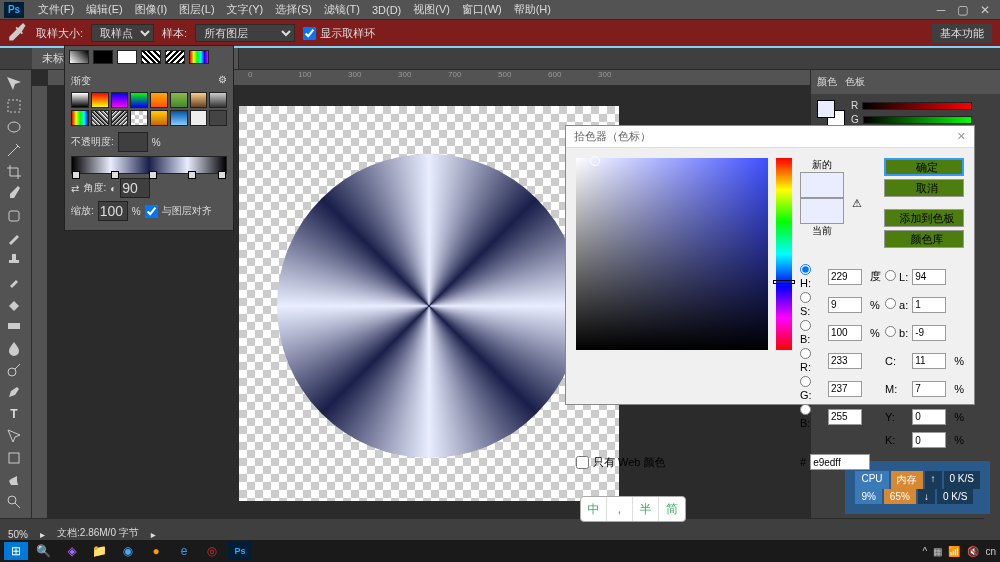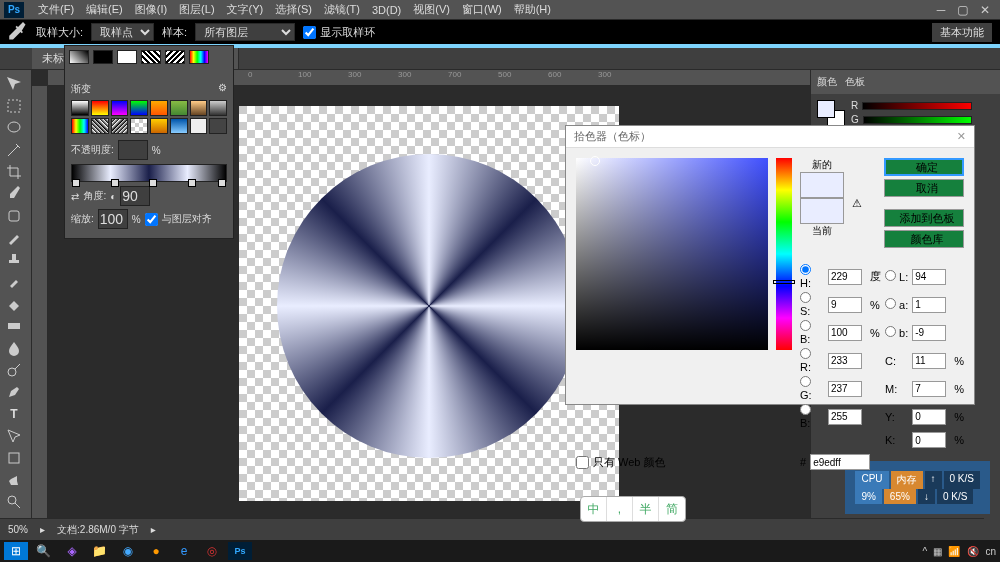--- a/index.html
+++ b/index.html
@@ -6,21 +6,21 @@
 body { width: 1000px; height: 562px; background: #535353; overflow: hidden; position: relative; font-size: 11px; color: #ddd; }
 
 
 .menubar { height: 20px; background: #535353; display: flex; align-items: center; padding: 0 4px; border-bottom: 1px solid #2a2a2a; }
 .ps-logo { width: 20px; height: 16px; background: #001e36; color: #31a8ff; display: flex; align-items: center; justify-content: center; font-weight: bold; font-size: 10px; margin-right: 8px; }
 .menu-item { padding: 0 6px; cursor: pointer; font-size: 11px; }
 .window-controls { margin-left: auto; display: flex; gap: 8px; padding-right: 4px; }
 .win-ctrl { width: 14px; height: 14px; color: #ccc; cursor: pointer; font-size: 12px; text-align: center; }
 
 
-.optbar { height: 28px; background: #000000; display: flex; align-items: center; padding: 0 8px; gap: 8px; border-bottom: 4px solid #7dd3fc; }
+.optbar { height: 28px; background: #7f1d1d; display: flex; align-items: center; padding: 0 8px; gap: 8px; border-bottom: 2px solid #7dd3fc; }
 .opt-tool-icon { width: 20px; height: 20px; }
 .opt-label { font-size: 11px; }
 .opt-select { background: #3f3f3f; border: 1px solid #2a2a2a; color: #ddd; font-size: 11px; padding: 1px 4px; }
 .opt-check { display: flex; align-items: center; gap: 4px; }
 .right-badge { margin-left: auto; background: #3f3f3f; padding: 2px 8px; font-size: 11px; }
 
 
 .tabbar { height: 22px; background: #3f3f3f; display: flex; align-items: center; padding-left: 32px; border-bottom: 1px solid #2a2a2a; }
 .doc-tab { background: #535353; padding: 3px 10px; font-size: 11px; border-right: 1px solid #2a2a2a; }
 
@@ -37,21 +37,21 @@
 .ruler-h { position: absolute; top: 0; left: 16px; right: 0; height: 16px; background: #535353; border-bottom: 1px solid #2a2a2a; }
 .ruler-v { position: absolute; top: 16px; left: 0; bottom: 0; width: 16px; background: #535353; border-right: 1px solid #2a2a2a; }
 .canvas-wrap { position: absolute; top: 16px; left: 16px; right: 0; bottom: 0; display: flex; align-items: flex-start; justify-content: center; padding-top: 20px; }
 .artboard { width: 380px; height: 395px; background: repeating-conic-gradient(#fff 0% 25%, #ccc 0% 50%) 0 0 / 16px 16px; position: relative; }
 .circle { position: absolute; top: 48px; left: 38px; width: 304px; height: 304px; border-radius: 50%; background: conic-gradient(from 0deg, #e9edff, #1a1f4a, #e9edff, #1a1f4a, #e9edff, #1a1f4a, #e9edff, #1a1f4a, #e9edff); }
 
 
 .gradpanel { position: absolute; top: 45px; left: 64px; width: 170px; background: #535353; border: 1px solid #222; font-size: 10px; z-index: 5; }
 .gradhead { display: flex; padding: 4px; gap: 4px; align-items: center; }
 .gradhead-sw { width: 20px; height: 14px; border: 1px solid #222; }
-.gradbody { padding: 6px; margin-top: 8px; }
+.gradbody { padding: 6px; }
 .gradtitle { font-size: 10px; margin-bottom: 4px; display: flex; justify-content: space-between; }
 .grad-presets { display: grid; grid-template-columns: repeat(8, 1fr); gap: 2px; height: 34px; margin-bottom: 6px; }
 .grad-preset { border: 1px solid #222; }
 .grad-row { display: flex; align-items: center; gap: 4px; margin: 3px 0; font-size: 10px; }
 .grad-input { width: 30px; background: #3f3f3f; border: 1px solid #222; color: #ddd; font-size: 14px; padding: 1px; }
 .grad-bar { height: 18px; background: linear-gradient(90deg, #000, #e9edff, #1a1f4a, #e9edff, #000); border: 1px solid #222; margin: 4px 0; position: relative; }
 .grad-stop { position: absolute; width: 8px; height: 8px; background: #ddd; border: 1px solid #000; bottom: -6px; }
 
 
 .right-panels { width: 190px; background: #3f3f3f; border-left: 1px solid #2a2a2a; display: flex; flex-direction: column; }
@@ -74,31 +74,31 @@
 .cp-field { width: 192px; height: 192px; background: linear-gradient(to top, #000, transparent), linear-gradient(to right, #fff, #4050ff); position: relative; }
 .cp-field-cursor { position: absolute; width: 10px; height: 10px; border: 1px solid #fff; border-radius: 50%; top: -2px; left: 14px; }
 .cp-hue { width: 16px; height: 192px; background: linear-gradient(to bottom, #f00, #ff0, #0f0, #0ff, #00f, #f0f, #f00); position: relative; }
 .cp-hue-cursor { position: absolute; left: -3px; width: 22px; height: 4px; border: 1px solid #000; top: 122px; background: transparent; }
 .cp-right { flex: 1; }
 .cp-preview-row { display: flex; gap: 8px; margin-bottom: 16px; align-items: flex-start; }
 .cp-preview { width: 44px; }
 .cp-preview-label { font-size: 10px; text-align: center; }
 .cp-preview-sw { width: 44px; height: 26px; border: 1px solid #999; }
 .cp-btns { display: flex; flex-direction: column; gap: 3px; margin-left: auto; }
-.cp-btn { width: 80px; height: 18px; background: #15803d; border: 1px solid #999; font-size: 11px; cursor: pointer; padding-left: 6px; }
+.cp-btn { width: 80px; height: 18px; background: #4d7c0f; border: 1px solid #999; font-size: 11px; cursor: pointer; padding-left: 6px; }
 .cp-btn.primary { border: 2px solid #3399ff; }
 .cp-fields { display: grid; grid-template-columns: auto 38px auto auto 38px auto; gap: 3px 4px; font-size: 11px; align-items: center; margin-top: 4px; }
 .cp-radio { width: 11px; height: 11px; }
 .cp-num { width: 34px; height: 16px; border: 1px solid #999; font-size: 10px; padding: 0 2px; background: #fff; }
 .cp-hex-row { margin-top: 6px; display: flex; align-items: center; gap: 4px; }
 .cp-hex { width: 60px; height: 16px; border: 1px solid #999; font-size: 10px; padding: 0 2px; background: #fff; }
 .cp-webonly { position: absolute; bottom: 10px; left: 10px; display: flex; align-items: center; gap: 4px; font-size: 11px; }
 
 
-.statusbar { position: absolute; bottom: 0; left: 0; right: 16px; height: 22px; background: #3f3f3f; display: flex; align-items: center; padding: 0 8px; font-size: 10px; gap: 12px; border-top: 1px solid #2a2a2a; }
+.statusbar { position: absolute; bottom: 0; left: 0; right: 16px; height: 22px; background: #3f3f3f; display: flex; align-items: flex-end; padding: 0 8px; font-size: 10px; gap: 12px; border-top: 1px solid #2a2a2a; }
 
 
 .ime { position: absolute; bottom: 40px; left: 580px; display: flex; background: #fff; border: 1px solid #aaa; border-radius: 4px; z-index: 3; }
 .ime-btn { width: 26px; height: 24px; display: flex; align-items: center; justify-content: center; color: #4a6; font-size: 12px; border-right: 1px solid #ddd; cursor: pointer; }
 .ime-btn:last-child { border-right: none; }
 
 
 .perf { position: absolute; bottom: 48px; right: 10px; background: #2a5a8a; color: #fff; font-size: 10px; padding: 10px; z-index: 2; }
 .perf-row { display: flex; gap: 2px; }
 .perf-cell { padding: 2px 6px; }

